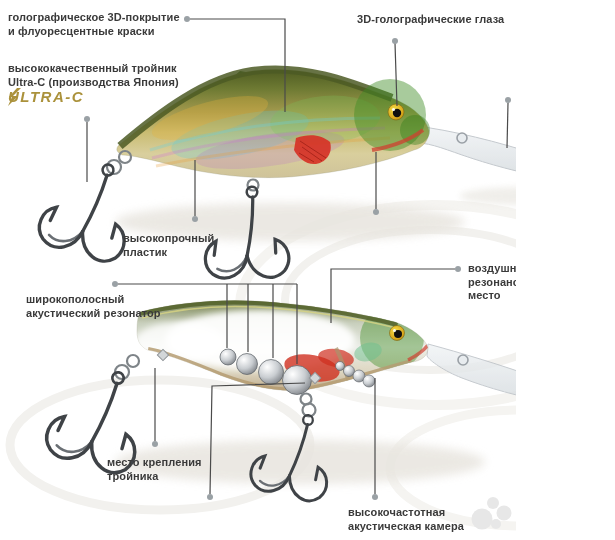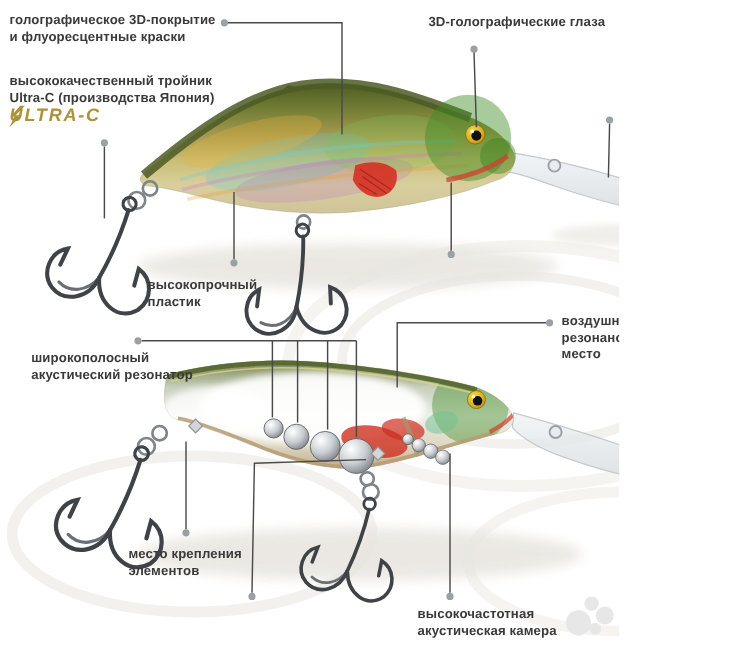--- a/index.html
+++ b/index.html
@@ -233,21 +233,21 @@
   <div class="callout-label" style="left:8px;top:62px;">высококачественный тройник
 Ultra-C (производства Япония)</div>
   <div class="callout-label" style="left:357px;top:13px;">3D-голографические глаза</div>
   <div class="callout-label" style="left:123px;top:232px;">высокопрочный
 пластик</div>
   <div class="callout-label" style="left:468px;top:262px;">воздушно-резонансная
 место</div>
   <div class="callout-label" style="left:26px;top:277px;margin-top:16px;">широкополосный
 акустический резонатор</div>
   <div class="callout-label" style="left:107px;top:456px;">место крепления
-элементов</div>
+тройника</div>
   <div class="callout-label" style="left:348px;top:506px;">высокочастотная
 акустическая камера</div>
 
   <div class="logo-ultra">
     <svg width="14" height="18" viewBox="0 0 14 18">
       <polygon points="9,0 13,0 5,8 10,8 0,18 4,9 1,9" fill="#ab923c"></polygon>
     </svg>
     <span>ULTRA-C</span>
   </div>
 

